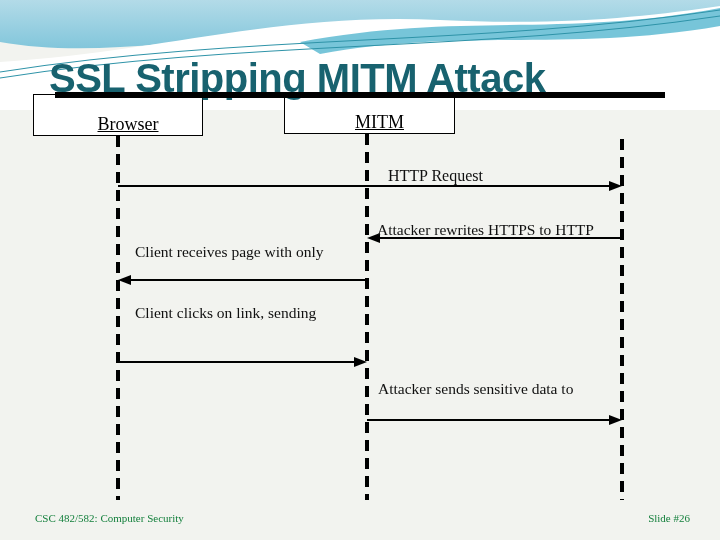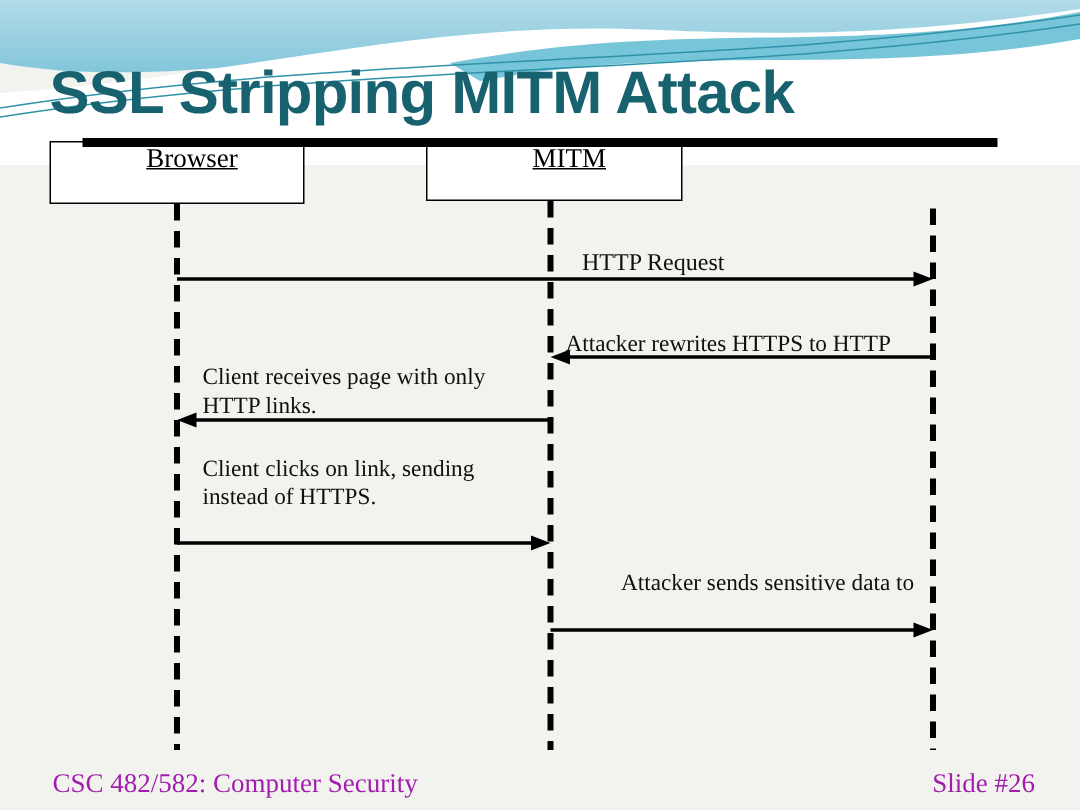--- a/index.html
+++ b/index.html
@@ -3,53 +3,53 @@
 <meta charset="utf-8">
 <style>
   html,body{margin:0;padding:0;background:#888;}
   .slide{
     position:relative;width:720px;height:540px;overflow:hidden;
     background:#f2f3ef;
     font-family:"Liberation Serif", serif;
   }
   .wave-svg{position:absolute;top:0;left:0;z-index:0;}
   .slide-title{
-    position:absolute;left:33px;top:40px;z-index:3;margin:0;
+    position:absolute;left:33px;top:40px;z-index:3;margin:16px;
     font-family:"Liberation Sans", sans-serif;
     font-size:40px;font-weight:600;letter-spacing:-0.5px;
     color:#18626f;white-space:nowrap;
   }
   .diagram-svg{position:absolute;top:0;left:0;z-index:1;}
   .participant-box{
     position:absolute;z-index:2;background:#ffffff;border:1.5px solid #000;
-    display:flex;align-items:flex-start;justify-content:center;box-sizing:border-box;padding-left:20px;
+    display:flex;align-items:flex-end;justify-content:center;box-sizing:border-box;padding-left:20px;
   }
   .participant-box span{
     font-family:"Liberation Serif", serif;font-size:18px;color:#000;
     text-decoration:underline;
   }
   .box-browser{left:33px;top:94px;width:170px;height:42px;}
   .box-mitm{left:284px;top:94px;width:171px;height:40px;}
   .box-server{left:537px;top:97px;width:171px;height:41px;}
   .top-bar{
     position:absolute;left:55px;top:92px;width:610px;height:6px;
     background:#000;z-index:4;
   }
   .msg{
     position:absolute;z-index:3;color:#101010;
     font-family:"Liberation Serif", serif;font-size:15.5px;line-height:19px;
   }
   .msg-1{left:388px;top:166px;font-size:16px;white-space:nowrap;}
   .msg-2{left:377px;top:220px;white-space:nowrap;}
   .msg-3{left:135px;top:242px;width:210px;}
   .msg-4{left:135px;top:303px;width:200px;}
-  .msg-5{left:378px;top:379px;width:220px;margin-left:36px;}
+  .msg-5{left:378px;top:379px;width:220px;}
   .footer-left,.footer-right{
-    position:absolute;top:512px;z-index:3;color:#a21caf;
-    font-family:"Liberation Serif", serif;font-size:18px;
+    position:absolute;top:512px;z-index:3;color:#15803d;
+    font-family:"Liberation Serif", serif;font-size:11px;
   }
   .footer-left{left:35px;}
   .footer-right{right:30px;text-align:left;}
 </style>
 </head>
 <body>
 
 <div class="slide">
 
   <svg class="wave-svg" width="720" height="110" viewBox="0 0 720 110">
@@ -112,25 +112,23 @@
   <div class="top-bar"></div>
 
   <div class="msg msg-2">
     <div>Attacker rewrites HTTPS to HTTP</div>
   </div>
   <div class="msg msg-1">
     <div>HTTP Request</div>
   </div>
   <div class="msg msg-3">
     <div>Client receives page with only</div>
-    <div>HTTP links.</div>
   </div>
   <div class="msg msg-4">
     <div>Client clicks on link, sending</div>
-    <div>instead of HTTPS.</div>
   </div>
   <div class="msg msg-5">
     <div>Attacker sends sensitive data to</div>
   </div>
 
   <div class="footer-left">CSC 482/582: Computer Security</div>
   <div class="footer-right">Slide #26</div>
 
 </div>
 

